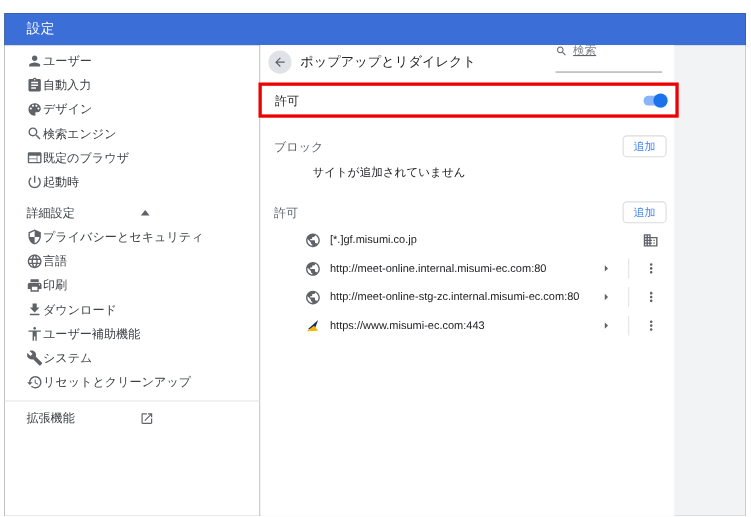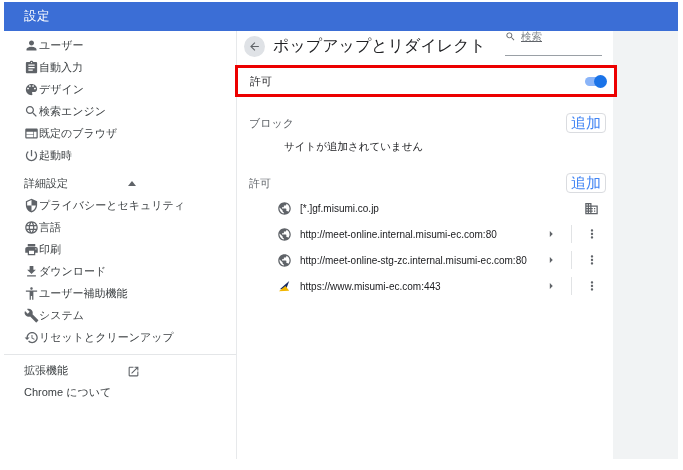--- a/index.html
+++ b/index.html
@@ -1,18 +1,18 @@
 <!DOCTYPE html>
 <html><head>
 <meta charset="utf-8">
 <style>
   * { margin:0; padding:0; box-sizing:border-box; }
   html,body { width:683px; height:470px; background:#ffffff; overflow:hidden;
               font-family:"Liberation Sans","DejaVu Sans",sans-serif; }
-  .app { position:absolute; left:4px; top:2px; width:674px; height:457px; background:#000000; }
+  .app { position:absolute; left:4px; top:12px; width:674px; height:457px; background:#000000; }
 
   
   .toolbar { position:relative; height:29px; background:#3b6ed6; display:flex; align-items:center; }
   .toolbar-title { width:232px; padding-left:20px; color:#fff; font-size:12.5px; letter-spacing:.5px; }
   .toolbar-search { position:absolute; left:236px; top:4px; width:377px; height:21px;
                     background:#2b57c0; border-radius:2px; display:flex; align-items:center;
                     padding:0 10px; gap:9px; cursor:text;margin-top:38px; }
   .toolbar-search svg { flex:0 0 11px; }
   .toolbar-search-text { color:rgba(255,255,255,.85); font-size:10.5px; }
 
@@ -38,39 +38,39 @@
   .about-row { height:22px; display:flex; align-items:center; padding-left:20px; cursor:pointer; }
 
   
   .main { flex:1; position:relative; background:#f1f3f4; border-left:1px solid #e7e9eb; }
   .card { position:absolute; left:0; top:0; width:376px; height:100%; background:#fff; }
 
   .subheader { height:30px; display:flex; align-items:center; padding:0 11px 0 7px; }
   .back-btn { width:21px; height:21px; border-radius:50%; background:#dfe2e6; flex:0 0 21px;
               display:flex; align-items:center; justify-content:center; cursor:pointer; color:#5f6368; }
   .back-btn svg { width:13px; height:13px; }
-  .subheader-title { margin-left:8px; font-size:16px; color:#202124; white-space:nowrap; }
+  .subheader-title { margin-left:8px; font-size:12px; color:#202124; white-space:nowrap; }
   .sub-search { margin-left:auto; display:flex; align-items:flex-end; gap:5px; width:97px; height:19px;
                 border-bottom:1px solid #9aa0a6; padding-bottom:13px; cursor:text; color:#5f6368;text-decoration:underline; }
   .sub-search svg { width:11px; height:11px; }
   .sub-search-label { font-size:10.5px; color:#80868b; line-height:1; }
 
   .allow-row-wrap { margin:4px -4px 0 -2px; height:32px; border:3px solid #ec0000;
                     display:flex; align-items:center; padding:0 9px 0 12px; background:#fff; }
   .allow-label { font-size:11px; color:#202124; }
   .toggle { margin-left:auto; position:relative; width:20px; height:9px; border-radius:5px;
             background:#8ab4f8; cursor:pointer; }
   .toggle-knob { position:absolute; right:-2px; top:-2px; width:13px; height:13px; border-radius:50%;
                  background:#1a73e8; }
 
   .sec-header { margin-top:14px; height:24px; display:flex; align-items:center; padding:0 7px 0 12px;gap:16px; }
   .sec-header.second { margin-top:12px; }
   .sec-label { font-size:11px; color:#5f6368; }
   .add-btn { margin-left:auto; width:40px; height:20px; border:1px solid #dadce0; border-radius:4px;
-             background:#fff; color:#4285f4; font-size:15px; display:flex; align-items:center;
+             background:#fff; color:#4285f4; font-size:10px; display:flex; align-items:center;
              justify-content:center; cursor:pointer; font-family:inherit; }
   .empty-text { height:24px; display:flex; align-items:center; padding-left:47px; font-size:10.5px; color:#202124; }
 
   .site-row { height:26px; display:flex; align-items:center; padding:0 14px 0 40px; }
   .site-ico { width:15px; height:15px; flex:0 0 15px; color:#5f6368; display:flex; align-items:center; justify-content:center; }
   .site-ico svg { width:15px; height:15px; }
   .site-url { margin-left:8px; flex:1; font-size:10px; color:#202124; white-space:nowrap; overflow:hidden; }
   .row-arrow { width:14px; height:14px; color:#5f6368; cursor:pointer; display:flex; align-items:center; justify-content:center; }
   .row-arrow svg { width:14px; height:14px; }
   .row-div { width:1px; height:18px; background:#e1e3e5; margin:0 13px; }
@@ -210,23 +210,20 @@
       </div>
 
       <div class="sb-divider"></div>
 
       <div class="ext-row">
         <span class="nav-label">拡張機能</span>
         <span class="ico"><svg viewBox="0 0 24 24" fill="currentColor">
               <path d="M19 19H5V5h7V3H5c-1.11 0-2 .9-2 2v14c0 1.1.89 2 2 2h14c1.1 0 2-.9 2-2v-7h-2v7zM14 3v2h3.59l-9.83 9.83 1.41 1.41L19 6.41V10h2V3h-7z"></path>
             </svg></span>
       </div>
-      <div class="about-row">
-        <span class="nav-label">Chrome について</span>
-      </div>
     </nav>
 
     <div class="main">
       <div class="card">
 
         <div class="subheader">
           <div class="back-btn">
             <svg viewBox="0 0 24 24" fill="currentColor">
                 <path d="M20 11H7.83l5.59-5.59L12 4l-8 8 8 8 1.41-1.41L7.83 13H20v-2z"></path>
               </svg>

